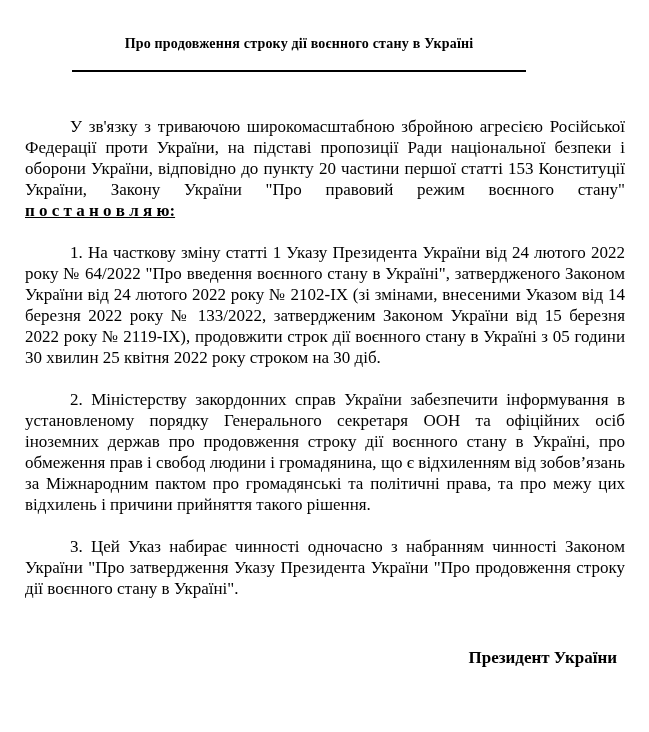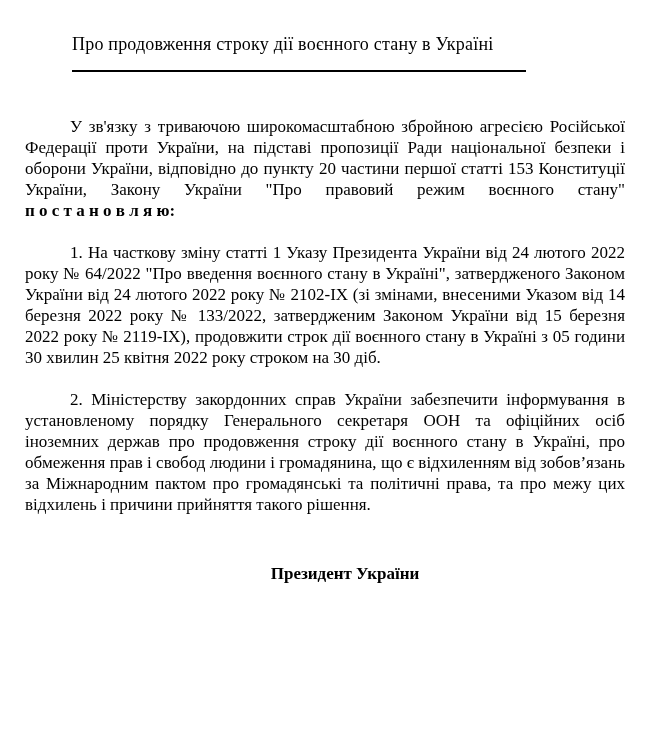--- a/index.html
+++ b/index.html
@@ -18,23 +18,23 @@
     overflow: hidden;
     font-family: "Liberation Serif", "DejaVu Serif", serif;
     font-size: 17px;
     line-height: 21px;
   }
   .title-wrap {
     width: 454px;
     margin-left: 47px;
   }
   .title {
-    text-align: left;
-    font-weight: normal;
-    font-size: 18px;
+    text-align: center;
+    font-weight: bold;
+    font-size: 14px;
     line-height: 22px;
     letter-spacing: 0.2px;
   }
   .rule {
     border: none;
     border-top: 2px solid #000000;
     margin: 15px 0 0 0;
   }
   .par {
     margin: 0 0 21px 0;
@@ -42,24 +42,25 @@
     text-indent: 45px;
     hyphens: none;
     -webkit-hyphens: none;
   }
   .preamble {
     margin-top: 44px;
   }
   .decree-word {
     font-weight: bold;
     white-space: nowrap;
+    text-decoration: underline;
   }
   .sig-row {
     display: flex;
-    justify-content: center;
+    justify-content: flex-end;
     align-items: baseline;
     font-weight: bold;
     margin-top: 48px;
     padding-right: 8px;
     margin-left: 48px;
   }
   .sig-name {
     letter-spacing: 0.5px;
   }
 </style>
@@ -72,18 +73,19 @@
     <div class="title">Про продовження строку дії воєнного стану в Україні</div>
     <hr class="rule">
   </div>
 
   <p class="par preamble"><span>У зв'язку з триваючою широкомасштабною збройною агресією Російської Федерації проти України, на підставі пропозиції Ради національної безпеки і оборони України, відповідно до пункту 20 частини першої статті 153 Конституції України, Закону України "Про правовий режим воєнного стану"</span> <span class="decree-word">п о с т а н о в л я ю:</span></p>
 
   <p class="par">1. На часткову зміну статті 1 Указу Президента України від 24 лютого 2022 року № 64/2022 "Про введення воєнного стану в Україні", затвердженого Законом України від 24 лютого 2022 року № 2102-IX (зі змінами, внесеними Указом від 14 березня 2022 року № 133/2022, затвердженим Законом України від 15 березня 2022 року № 2119-IX), продовжити строк дії воєнного стану в Україні з 05 години 30 хвилин 25 квітня 2022 року строком на 30 діб.</p>
 
   <p class="par">2. Міністерству закордонних справ України забезпечити інформування в установленому порядку Генерального секретаря ООН та офіційних осіб іноземних держав про продовження строку дії воєнного стану в Україні, про обмеження прав і свобод людини і громадянина, що є відхиленням від зобов’язань за Міжнародним пактом про громадянські та політичні права, та про межу цих відхилень і причини прийняття такого рішення.</p>
 
+  <p class="par">3. Цей Указ набирає чинності одночасно з набранням чинності Законом України "Про затвердження Указу Президента України "Про продовження строку дії воєнного стану в Україні".</p>
 
   <div class="sig-row">
     <span class="sig-title">Президент України</span>
   </div>
 
 </div>
 
 </body></html>

